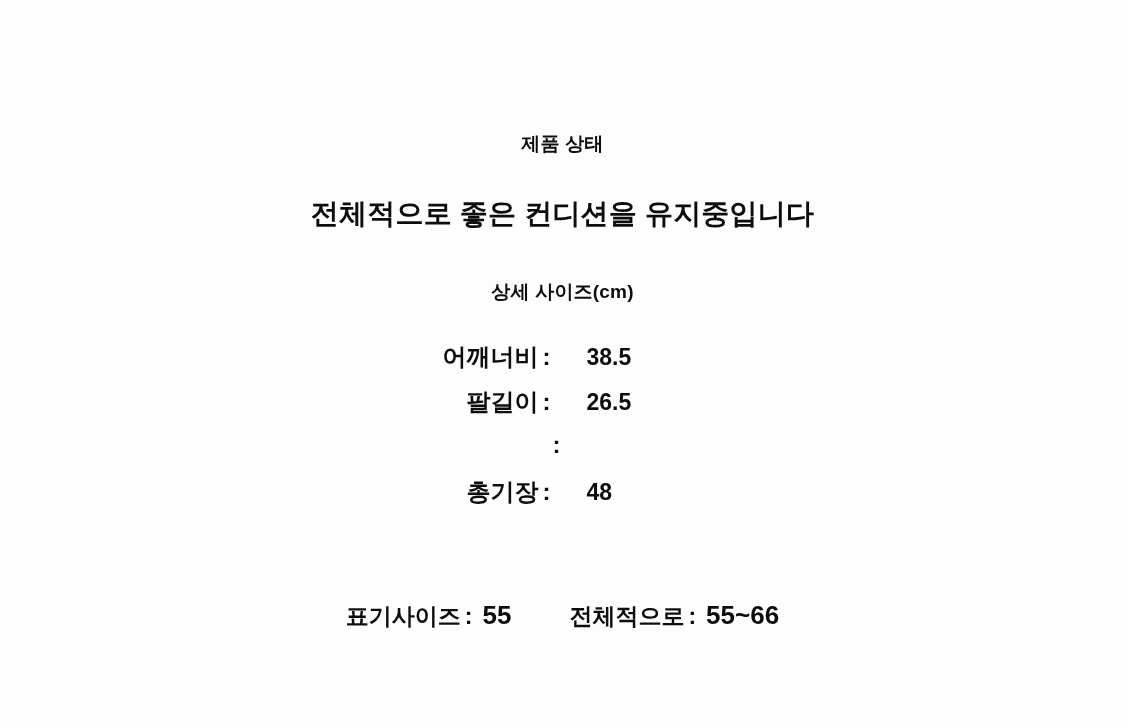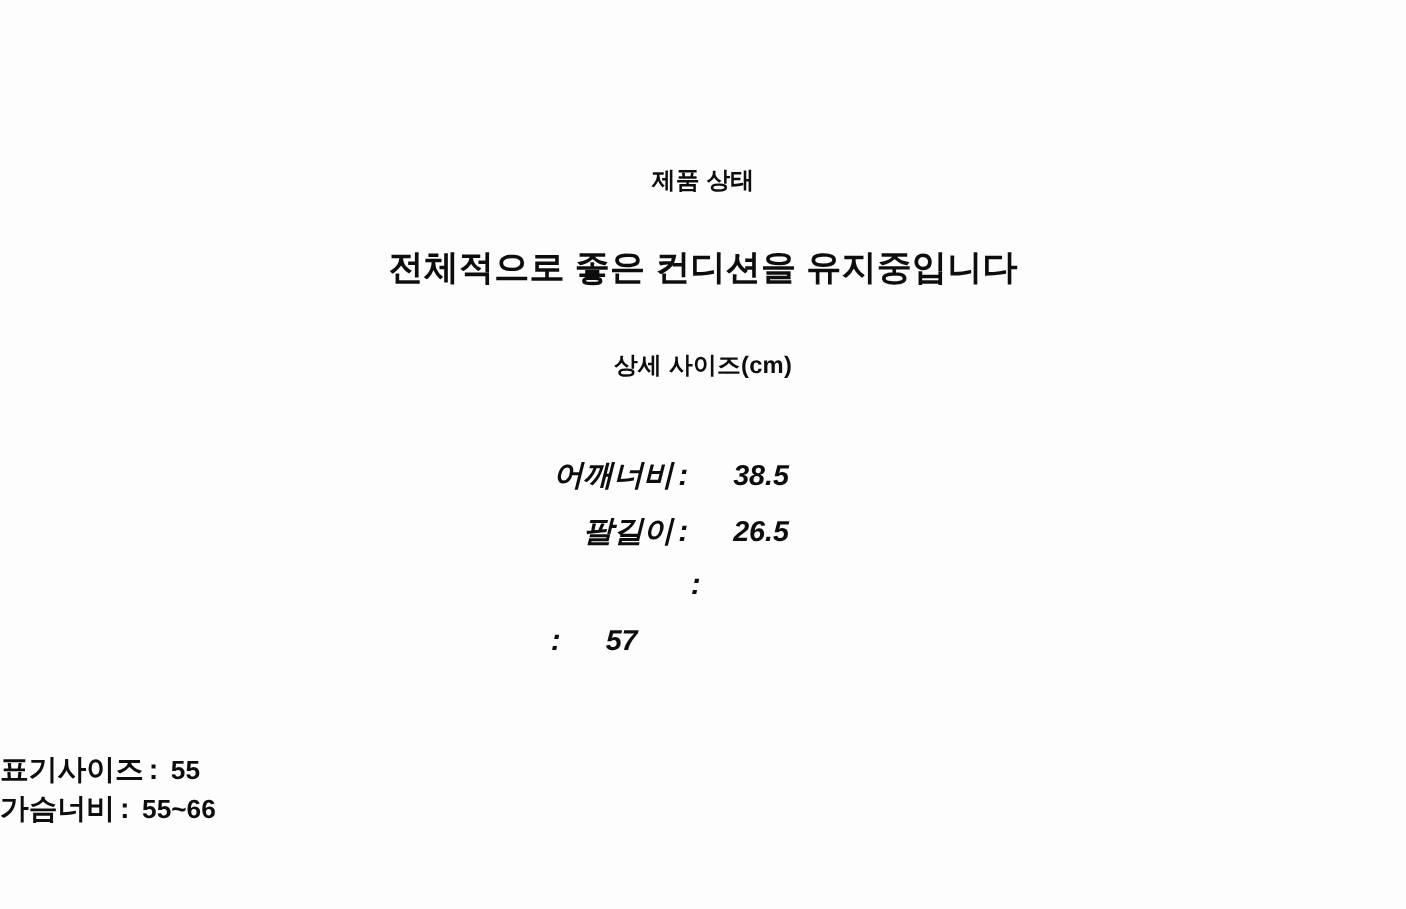--- a/index.html
+++ b/index.html
@@ -41,24 +41,23 @@
 
   
   .size-title {
     top: 279px;
     font-size: 19px;
   }
 
   
   .meas-list {
     position: absolute;
-    top: 364px;
+    top: 341px;
     left: 0;
     width: 100%;
-    font-style: italic;
   }
   .meas-row {
     display: flex;
     justify-content: center;
     align-items: baseline;
     height: 45px;
     font-weight: bold;
   }
   .meas-label {
     width: 200px;
@@ -78,38 +77,37 @@
   }
 
   
   .footer-row {
     position: absolute;
     top: 600px;
     left: 0;
     width: 100%;
     display: flex;
     justify-content: center;
-    align-items: flex-start;
-    flex-direction: column;
+    align-items: flex-end;
   }
   .footer-group {
     display: flex;
     align-items: baseline;
   }
   .footer-label {
     font-size: 23px;
     font-weight: bold;
   }
   .footer-colon {
     font-size: 23px;
     font-weight: bold;
     padding: 0 10px 0 4px;
   }
   .footer-value {
-    font-size: 21px;
+    font-size: 26px;
     font-weight: bold;
   }
   .footer-gap {
     width: 58px;
   }
 </style>
 </head>
 <body>
 
 <div class="page">
@@ -131,33 +129,34 @@
       <span class="meas-label">팔길이</span>
       <span class="meas-colon">:</span>
       <span class="meas-value">26.5</span>
     </div>
 
     <div class="meas-row">
       <span class="meas-colon">:</span>
     </div>
 
     <div class="meas-row">
+      <span class="meas-label">총기장</span>
       <span class="meas-colon">:</span>
-      <span class="meas-value">57</span>
+      <span class="meas-value">48</span>
     </div>
 
   </div>
 
   <div class="footer-row">
     <div class="footer-group">
       <span class="footer-label">표기사이즈</span>
       <span class="footer-colon">:</span>
       <span class="footer-value">55</span>
     </div>
     <div class="footer-gap"></div>
     <div class="footer-group">
-      <span class="footer-label">가슴너비</span>
+      <span class="footer-label">전체적으로</span>
       <span class="footer-colon">:</span>
       <span class="footer-value">55~66</span>
     </div>
   </div>
 
 </div>
 
 </body></html>

